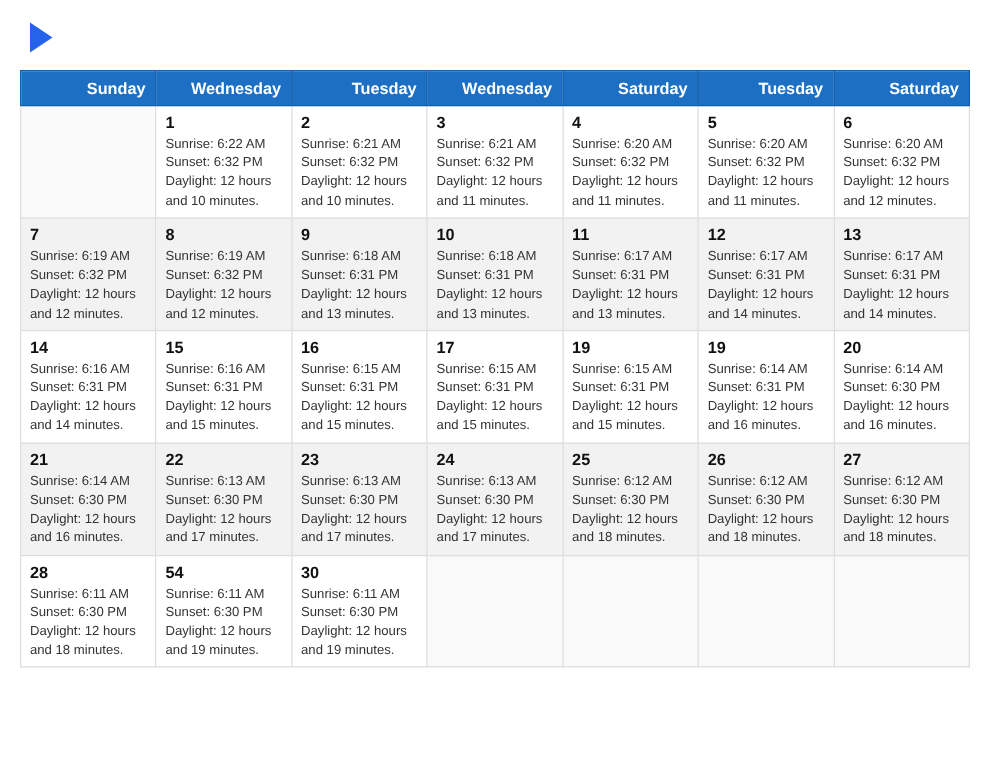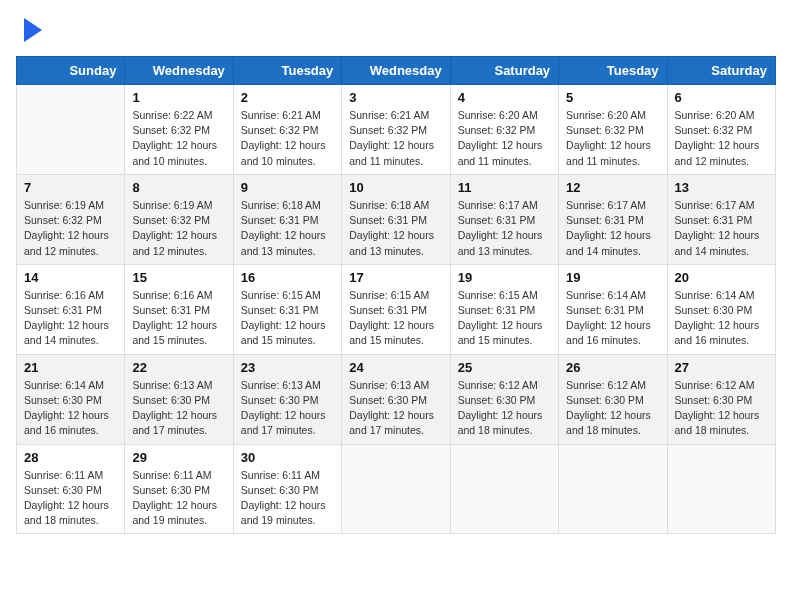--- a/index.html
+++ b/index.html
@@ -226,21 +226,21 @@
           <span class="day-num">27</span>
           <div class="day-detail">Sunrise: 6:12 AM<br>Sunset: 6:30 PM<br>Daylight: 12 hours<br>and 18 minutes.</div>
         </td>
       </tr>
       <tr>
         <td>
           <span class="day-num">28</span>
           <div class="day-detail">Sunrise: 6:11 AM<br>Sunset: 6:30 PM<br>Daylight: 12 hours<br>and 18 minutes.</div>
         </td>
         <td>
-          <span class="day-num">29</span>
+          <span class="day-num">54</span>
           <div class="day-detail">Sunrise: 6:11 AM<br>Sunset: 6:30 PM<br>Daylight: 12 hours<br>and 19 minutes.</div>
         </td>
         <td>
           <span class="day-num">30</span>
           <div class="day-detail">Sunrise: 6:11 AM<br>Sunset: 6:30 PM<br>Daylight: 12 hours<br>and 19 minutes.</div>
         </td>
         <td class="empty"></td>
         <td class="empty"></td>
         <td class="empty"></td>
         <td class="empty"></td>

